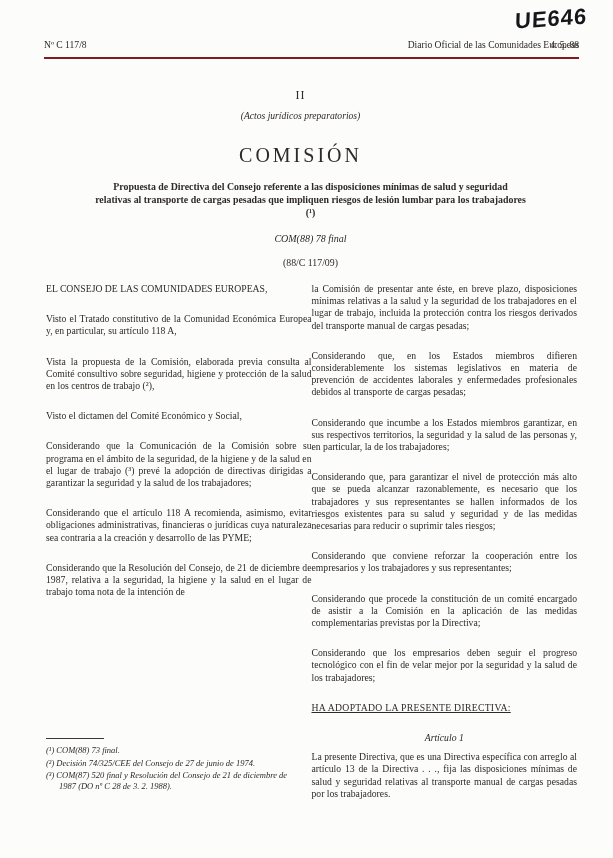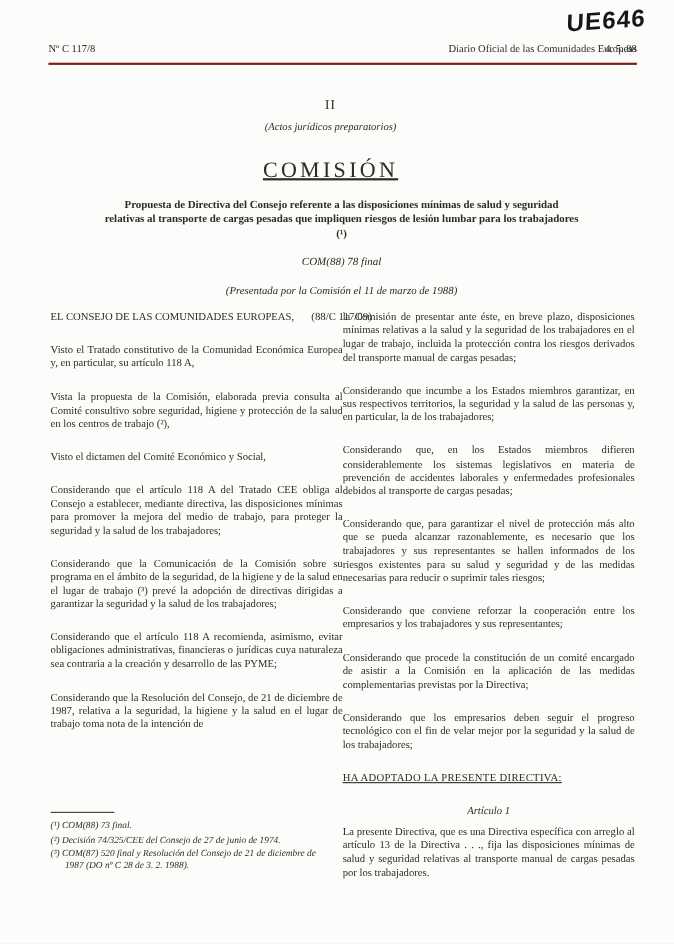--- a/index.html
+++ b/index.html
@@ -40,21 +40,21 @@
     justify-content: space-between;
     align-items: baseline;
   }
   .header .center { position:absolute; left:14px; right:0; text-align:right; }
   .header .left, .header .right { position:relative; z-index:1; background:transparent; }
 
   
   .section { position: absolute; top: 88px; left: 0; right: 12px; text-align: center; }
   .section .numeral { font-size: 12px; letter-spacing: 1px; }
   .section .subtitle { font-style: italic; font-size: 9.6px; margin-top: 7px; }
-  .section .heading { font-size: 20px; letter-spacing: 3px; margin-top: 23px; text-decoration: underline; }
+  .section .heading { font-size: 20px; letter-spacing: 3px; margin-top: 23px; }
 
   
   .title-block { position: absolute; top: 180px; left: 94px; right: 86px; text-align: center; }
   .title-block .act-title { font-weight: bold; font-size: 9.9px; line-height: 13px; }
   .title-block .reference { font-style: italic; font-size: 10px; margin-top: 14px; }
   .title-block .presented { font-style: italic; font-size: 9.8px; margin-top: 15px; }
   .title-block .doc-number { font-size: 9.8px; margin-top: 13px; }
 
   
   .columns {
@@ -105,39 +105,37 @@
 
   <div class="section">
     <div class="numeral">II</div>
     <div class="subtitle">(Actos jurídicos preparatorios)</div>
     <div class="heading">COMISIÓN</div>
   </div>
 
   <div class="title-block">
     <div class="act-title">Propuesta de Directiva del Consejo referente a las disposiciones mínimas de salud y seguridad relativas al transporte de cargas pesadas que impliquen riesgos de lesión lumbar para los trabajadores (¹)</div>
     <div class="reference">COM(88) 78 final</div>
-    <div class="presented">(Presentada por la Comisión el 11 de marzo de 1988)</div>
     <div class="doc-number">(88/C 117/09)</div>
   </div>
 
   <div class="columns">
     <div class="col">
       <p>EL CONSEJO DE LAS COMUNIDADES EUROPEAS,</p>
       <p>Visto el Tratado constitutivo de la Comunidad Económica Europea y, en particular, su artículo 118 A,</p>
       <p>Vista la propuesta de la Comisión, elaborada previa consulta al Comité consultivo sobre seguridad, higiene y protección de la salud en los centros de trabajo (²),</p>
       <p>Visto el dictamen del Comité Económico y Social,</p>
-      <p>Considerando que el artículo 118 A del Tratado CEE obliga al Consejo a establecer, mediante directiva, las disposiciones mínimas para promover la mejora del medio de trabajo, para proteger la seguridad y la salud de los trabajadores;</p>
       <p>Considerando que la Comunicación de la Comisión sobre su programa en el ámbito de la seguridad, de la higiene y de la salud en el lugar de trabajo (³) prevé la adopción de directivas dirigidas a garantizar la seguridad y la salud de los trabajadores;</p>
       <p>Considerando que el artículo 118 A recomienda, asimismo, evitar obligaciones administrativas, financieras o jurídicas cuya naturaleza sea contraria a la creación y desarrollo de las PYME;</p>
       <p>Considerando que la Resolución del Consejo, de 21 de diciembre de 1987, relativa a la seguridad, la higiene y la salud en el lugar de trabajo toma nota de la intención de</p>
     </div>
     <div class="col">
       <p>la Comisión de presentar ante éste, en breve plazo, disposiciones mínimas relativas a la salud y la seguridad de los trabajadores en el lugar de trabajo, incluida la protección contra los riesgos derivados del transporte manual de cargas pesadas;</p>
+      <p>Considerando que, en los Estados miembros difieren considerablemente los sistemas legislativos en materia de prevención de accidentes laborales y enfermedades profesionales debidos al transporte de cargas pesadas;</p>
       <p>Considerando que incumbe a los Estados miembros garantizar, en sus respectivos territorios, la seguridad y la salud de las personas y, en particular, la de los trabajadores;</p>
-      <p>Considerando que, en los Estados miembros difieren considerablemente los sistemas legislativos en materia de prevención de accidentes laborales y enfermedades profesionales debidos al transporte de cargas pesadas;</p>
       <p>Considerando que, para garantizar el nivel de protección más alto que se pueda alcanzar razonablemente, es necesario que los trabajadores y sus representantes se hallen informados de los riesgos existentes para su salud y seguridad y de las medidas necesarias para reducir o suprimir tales riesgos;</p>
       <p>Considerando que conviene reforzar la cooperación entre los empresarios y los trabajadores y sus representantes;</p>
       <p>Considerando que procede la constitución de un comité encargado de asistir a la Comisión en la aplicación de las medidas complementarias previstas por la Directiva;</p>
       <p>Considerando que los empresarios deben seguir el progreso tecnológico con el fin de velar mejor por la seguridad y la salud de los trabajadores;</p>
       <p class="adoption">HA ADOPTADO LA PRESENTE DIRECTIVA:</p>
       <p class="article-heading">Artículo 1</p>
       <p>La presente Directiva, que es una Directiva específica con arreglo al artículo 13 de la Directiva . . ., fija las disposiciones mínimas de salud y seguridad relativas al transporte manual de cargas pesadas por los trabajadores.</p>
     </div>
   </div>
 

